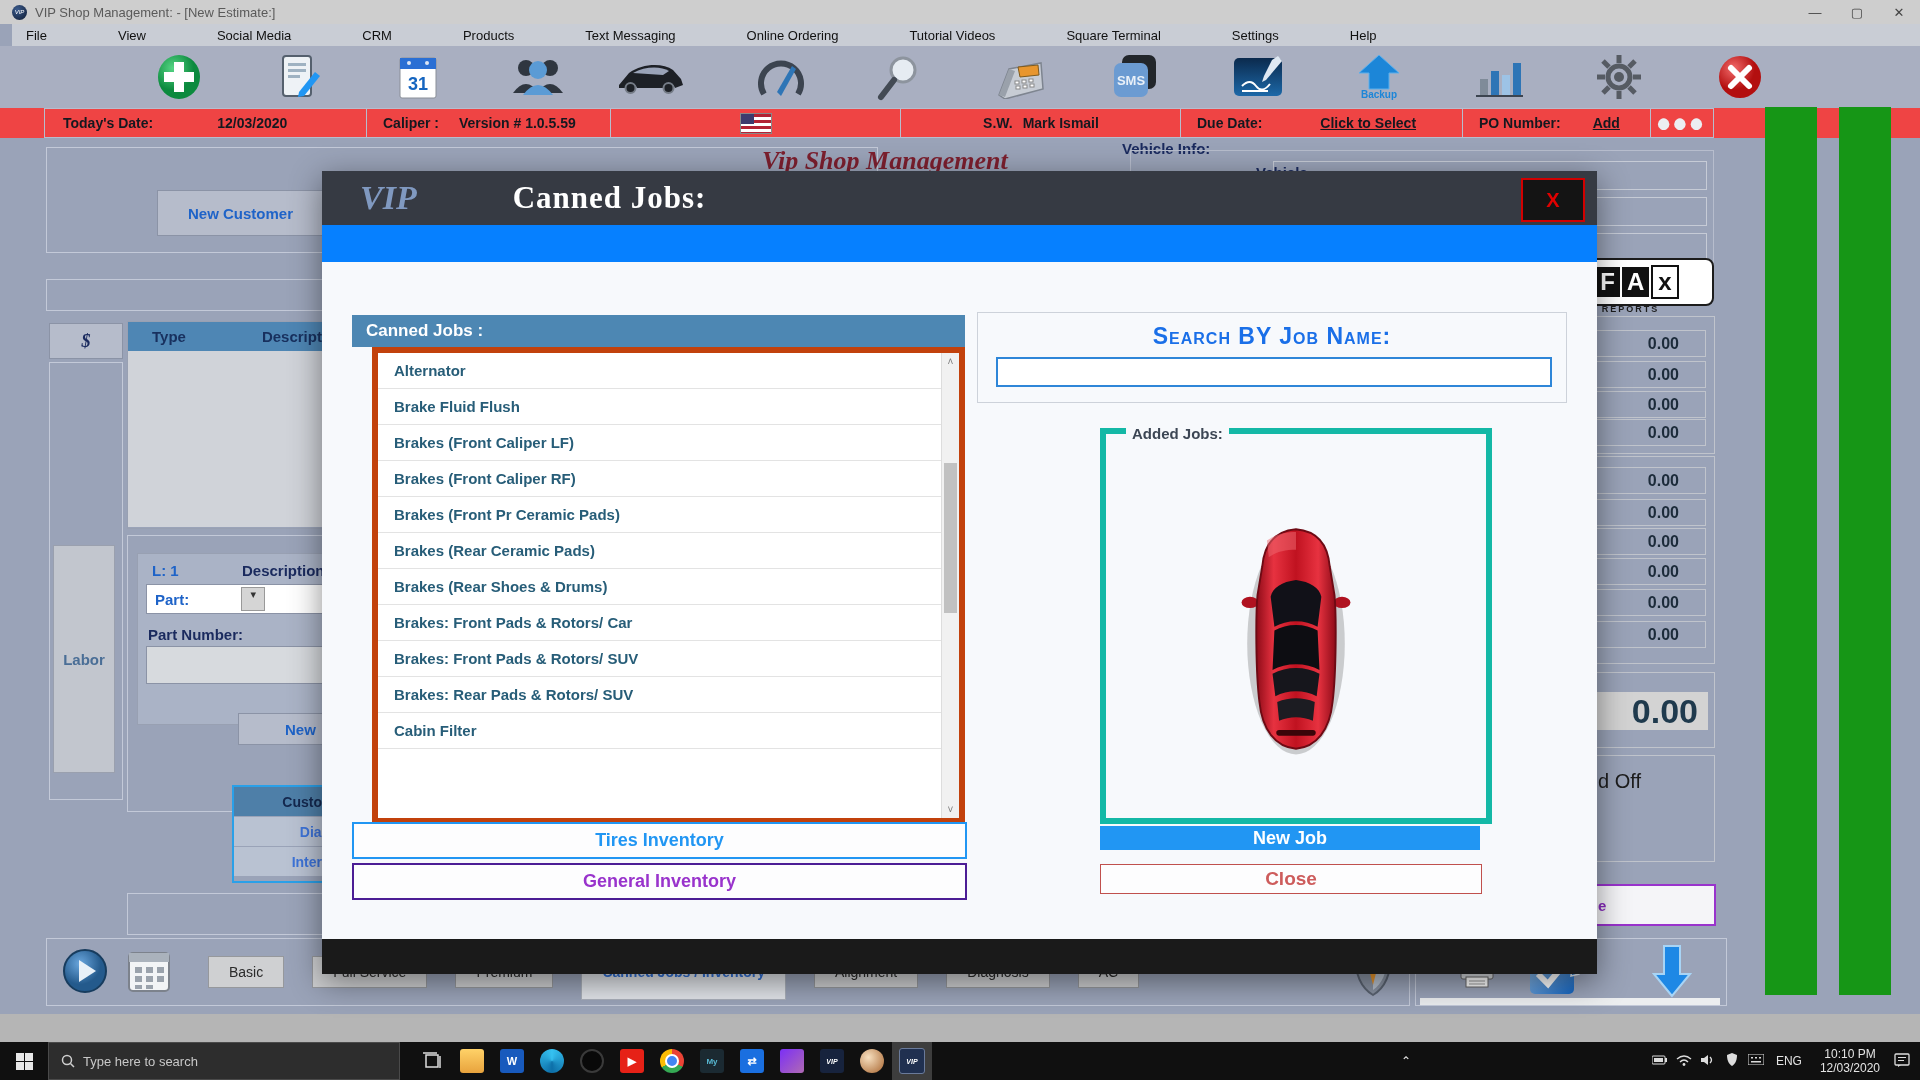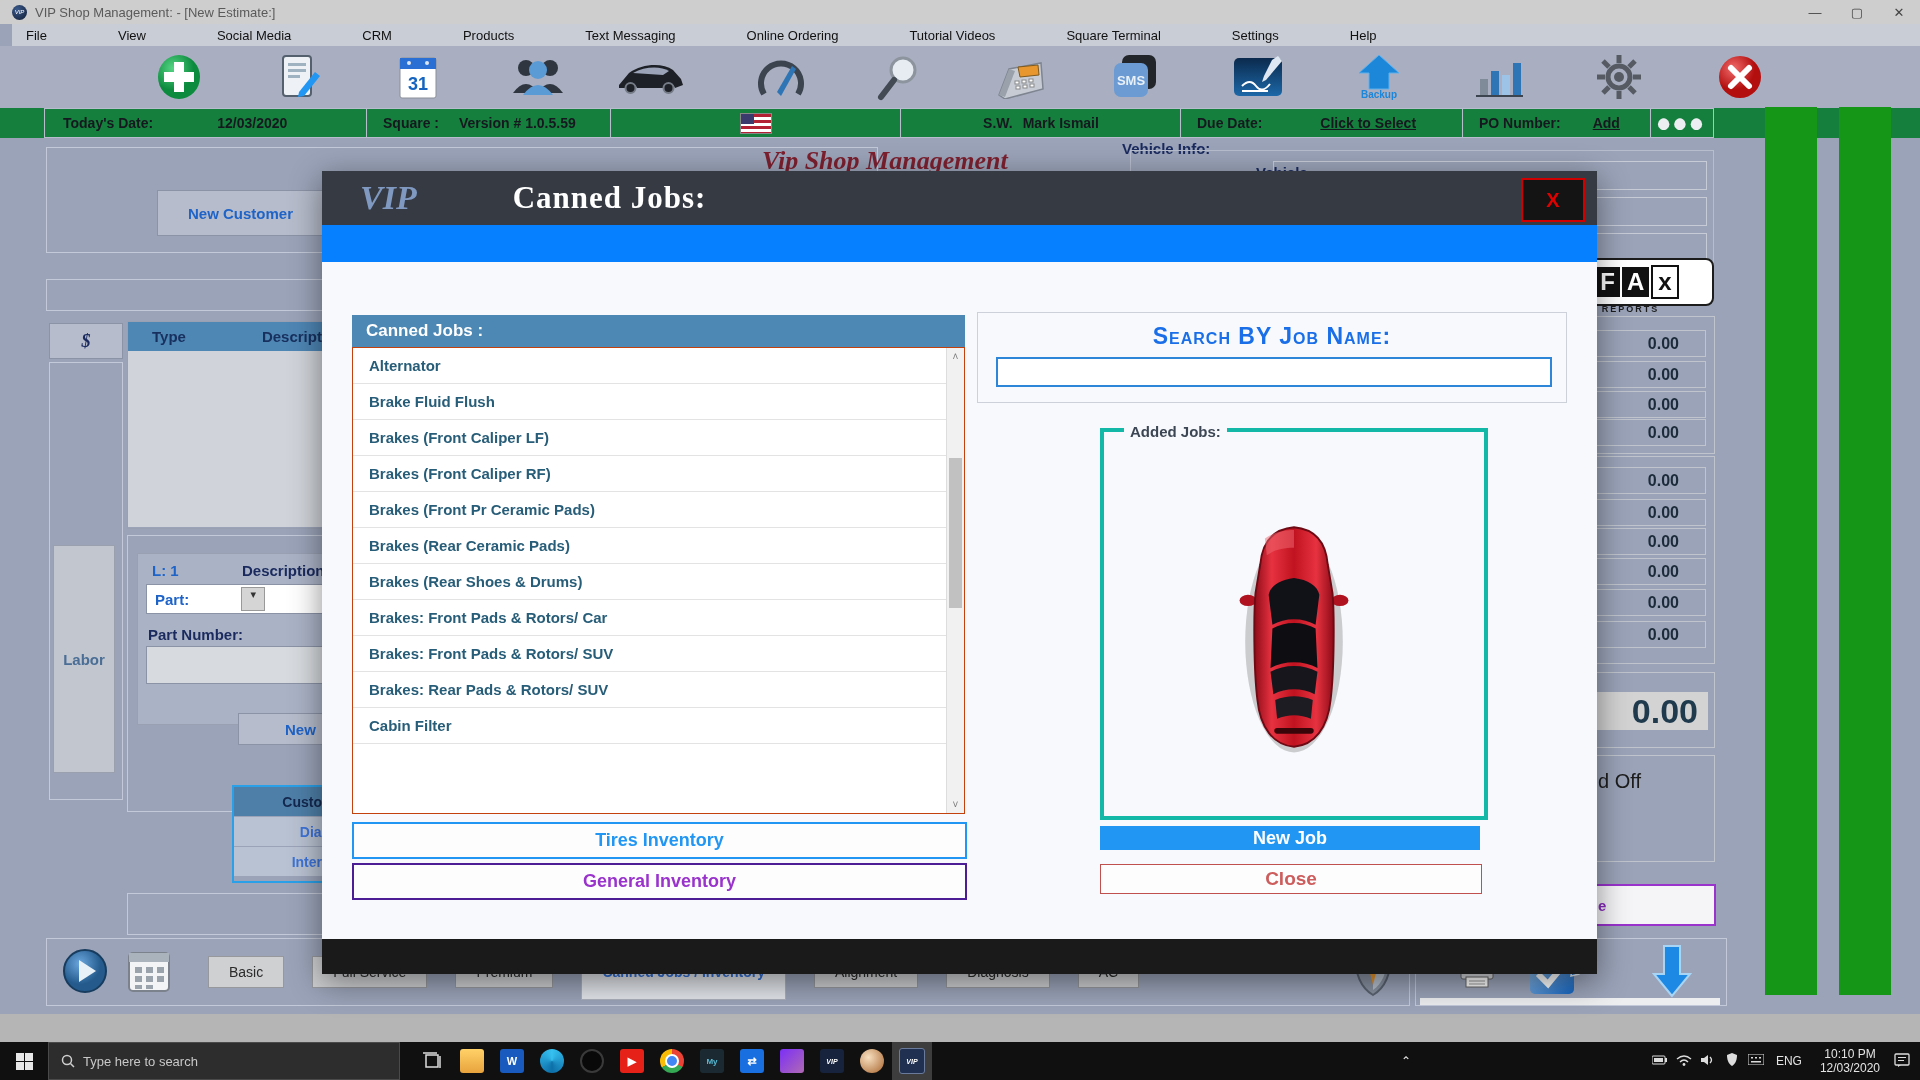--- a/index.html
+++ b/index.html
@@ -10,21 +10,21 @@
   .titlebar{left:0;top:0;width:1920px;height:24px;background:#cecece;display:flex;align-items:center;color:#5a5a5a;font-size:13px;}
   .app-dot{width:15px;height:15px;border-radius:50%;background:radial-gradient(circle at 35% 30%,#3a5a8c,#101c33);margin:0 8px 0 12px;color:#fff;font-size:6px;display:flex;align-items:center;justify-content:center;font-style:italic;}
   .winbtns{margin-left:auto;display:flex;}
   .winbtn{width:42px;height:24px;display:flex;align-items:center;justify-content:center;color:#444;font-size:13px;}
   .menubar{left:12px;top:24px;width:1920px;height:22px;background:#c9cdd5;display:flex;align-items:center;color:#111;font-size:13px;gap:43px;}
   .menubar .mitem{padding:0 14px;}
   .toolbar{left:0;top:46px;width:1920px;height:62px;background:#a9afc1;}
   .tbicon{position:absolute;top:7px;width:56px;height:48px;display:flex;flex-direction:column;align-items:center;justify-content:center;}
   .backup-lbl{font-size:10px;color:#1c86d8;font-weight:bold;margin-top:-2px;}
   
-  .infobar{left:0;top:108px;width:1920px;height:30px;background:#15803d;font-size:14px;color:#15181f;font-weight:bold;}
+  .infobar{left:0;top:108px;width:1920px;height:30px;background:#ef4444;font-size:14px;color:#15181f;font-weight:bold;}
   .iseg{position:absolute;top:0;height:28px;border:1px solid #b7bdcd;border-right:none;display:flex;align-items:center;}
   .ilink{color:#15181f;text-decoration:underline;}
   .idots{letter-spacing:4px;color:#eceef2;font-size:11px;}
   
   .flag{width:30px;height:19px;position:relative;background:repeating-linear-gradient(#b22234 0 3px,#fff 3px 6px);border:1px solid #888;}
   .flag:before{content:"";position:absolute;left:0;top:0;width:13px;height:10px;background:#3c3b6e;}
   
   .panel{border:1px solid #c3c9d8;}
   .gbtn{background:#b6bccb;border:1px solid #8b93a6;color:#1e63c8;font-weight:bold;display:flex;align-items:center;justify-content:center;}
   .thead{background:#4e86b4;color:#18305e;font-weight:bold;font-size:15px;display:flex;align-items:center;}
@@ -38,32 +38,32 @@
   
   .modal{left:322px;top:171px;width:1275px;height:803px;z-index:50;background:#f7f9fc;box-shadow:0 8px 30px rgba(0,0,0,.45);}
   .mhead{position:absolute;left:0;top:0;width:100%;height:54px;background:#363a43;display:flex;align-items:center;}
   .mlogo{font-family:"Liberation Serif",serif;font-style:italic;font-weight:bold;font-size:34px;color:#8099c0;margin-left:38px;}
   .mtitle{font-family:"Liberation Serif",serif;font-weight:bold;font-size:31px;color:#fff;margin-left:96px;letter-spacing:1px;}
   .mclose{position:absolute;right:12px;top:7px;width:60px;height:40px;background:#141414;border:2px solid #d10000;color:#e00000;font-weight:bold;font-size:20px;display:flex;align-items:center;justify-content:center;}
   .mblue{position:absolute;left:0;top:54px;width:100%;height:37px;background:#0680ff;}
   .mfoot{position:absolute;left:0;bottom:0;width:100%;height:35px;background:#1a1a1a;}
   .listwrap{position:absolute;left:30px;top:144px;width:613px;}
   .listhead{height:32px;background:#4d87b3;color:#fff;font-weight:bold;font-size:17px;display:flex;align-items:center;padding-left:14px;}
-  .listbox{position:relative;background:#fff;border:1px solid #c2410c;height:465px;overflow:hidden;}
+  .listbox{position:relative;background:#fff;border:6px solid #c2410c;height:465px;overflow:hidden;margin-left:20px;}
   .jobrow{height:35px;line-height:35px;padding-left:16px;color:#275d78;font-weight:bold;font-size:15px;border-bottom:1px solid #e3e3e3;}
   .sbar{position:absolute;right:0;top:0;width:17px;height:100%;background:#f1f1f1;border-left:1px solid #ddd;}
   .sarrow{position:absolute;left:0;width:17px;height:17px;color:#7a7a7a;font-size:10px;display:flex;align-items:center;justify-content:center;}
   .sthumb{position:absolute;left:2px;top:110px;width:13px;height:150px;background:#c1c1c1;}
   .invbtn{position:absolute;left:30px;width:611px;height:33px;background:#fdfdfe;display:flex;align-items:center;justify-content:center;font-weight:bold;font-size:18px;}
   .tires{border:2px solid #2196f3;color:#2196f3;top:651px;}
   .general{border:2px solid #4c1d95;color:#9933cc;top:692px;}
   .searchgrp{position:absolute;left:655px;top:141px;width:588px;height:89px;border:1px solid #cdd2da;}
   .searchlbl{margin-top:10px;text-align:center;font-variant:small-caps;color:#1a6fe8;font-weight:bold;font-size:23px;letter-spacing:1px;}
   .searchinput{position:absolute;left:18px;top:44px;width:540px;height:26px;border:2px solid #2e86d8;background:#fff;font-size:15px;padding:0 6px;}
-  .addedgrp{position:absolute;left:778px;top:257px;width:380px;height:384px;border:4px solid #14b8a6;}
+  .addedgrp{position:absolute;left:778px;top:257px;width:380px;height:384px;border:6px solid #14b8a6;}
   .addedlbl{position:absolute;left:20px;top:-9px;background:#f7f9fc;padding:0 6px;color:#3c4654;font-weight:bold;font-size:15px;}
   .newjob{position:absolute;left:778px;top:655px;width:380px;height:24px;background:#2196f3;color:#fff;font-weight:bold;font-size:18px;display:flex;align-items:center;justify-content:center;}
   .closebtn{position:absolute;left:778px;top:693px;width:380px;height:28px;background:#fdfdfe;border:1px solid #c0504d;color:#cd5c5c;font-weight:bold;font-size:19px;display:flex;align-items:center;justify-content:center;}
   
   .graystrip{left:0;top:1014px;width:1920px;height:28px;background:#b5b5b5;z-index:7;}
   .taskbar{left:0;top:1042px;width:1920px;height:38px;background:#101010;z-index:100;display:flex;align-items:center;color:#ddd;}
   .startbtn{width:48px;height:38px;display:flex;align-items:center;justify-content:center;}
   .winlogo{display:grid;grid-template-columns:8px 8px;grid-template-rows:8px 8px;gap:1px;}
   .winlogo div{background:#e8e8e8;}
   .tsearch{width:352px;height:38px;background:#2d2d2d;border:1px solid #4a4a4a;box-sizing:border-box;display:flex;align-items:center;color:#c8c8c8;font-size:13px;}
@@ -247,21 +247,21 @@
         </svg>
     </div>
   </div>
 
   <div class="abs infobar">
     <div class="iseg" style="left:44px;width:322px;">
       <span style="margin-left:18px">Today's Date:</span>
       <span style="margin-left:64px">12/03/2020</span>
     </div>
     <div class="iseg" style="left:366px;width:244px;">
-      <span style="margin-left:16px">Square :</span>
+      <span style="margin-left:16px">Caliper :</span>
       <span style="margin-left:20px">Version # 1.0.5.59</span>
     </div>
     <div class="iseg" style="left:610px;width:290px;justify-content:center;">
       <span class="flag"></span>
     </div>
     <div class="iseg" style="left:900px;width:280px;justify-content:center;">
       <span>S.W.</span>
       <span style="margin-left:10px">Mark Ismail</span>
     </div>
     <div class="iseg" style="left:1180px;width:282px;">

